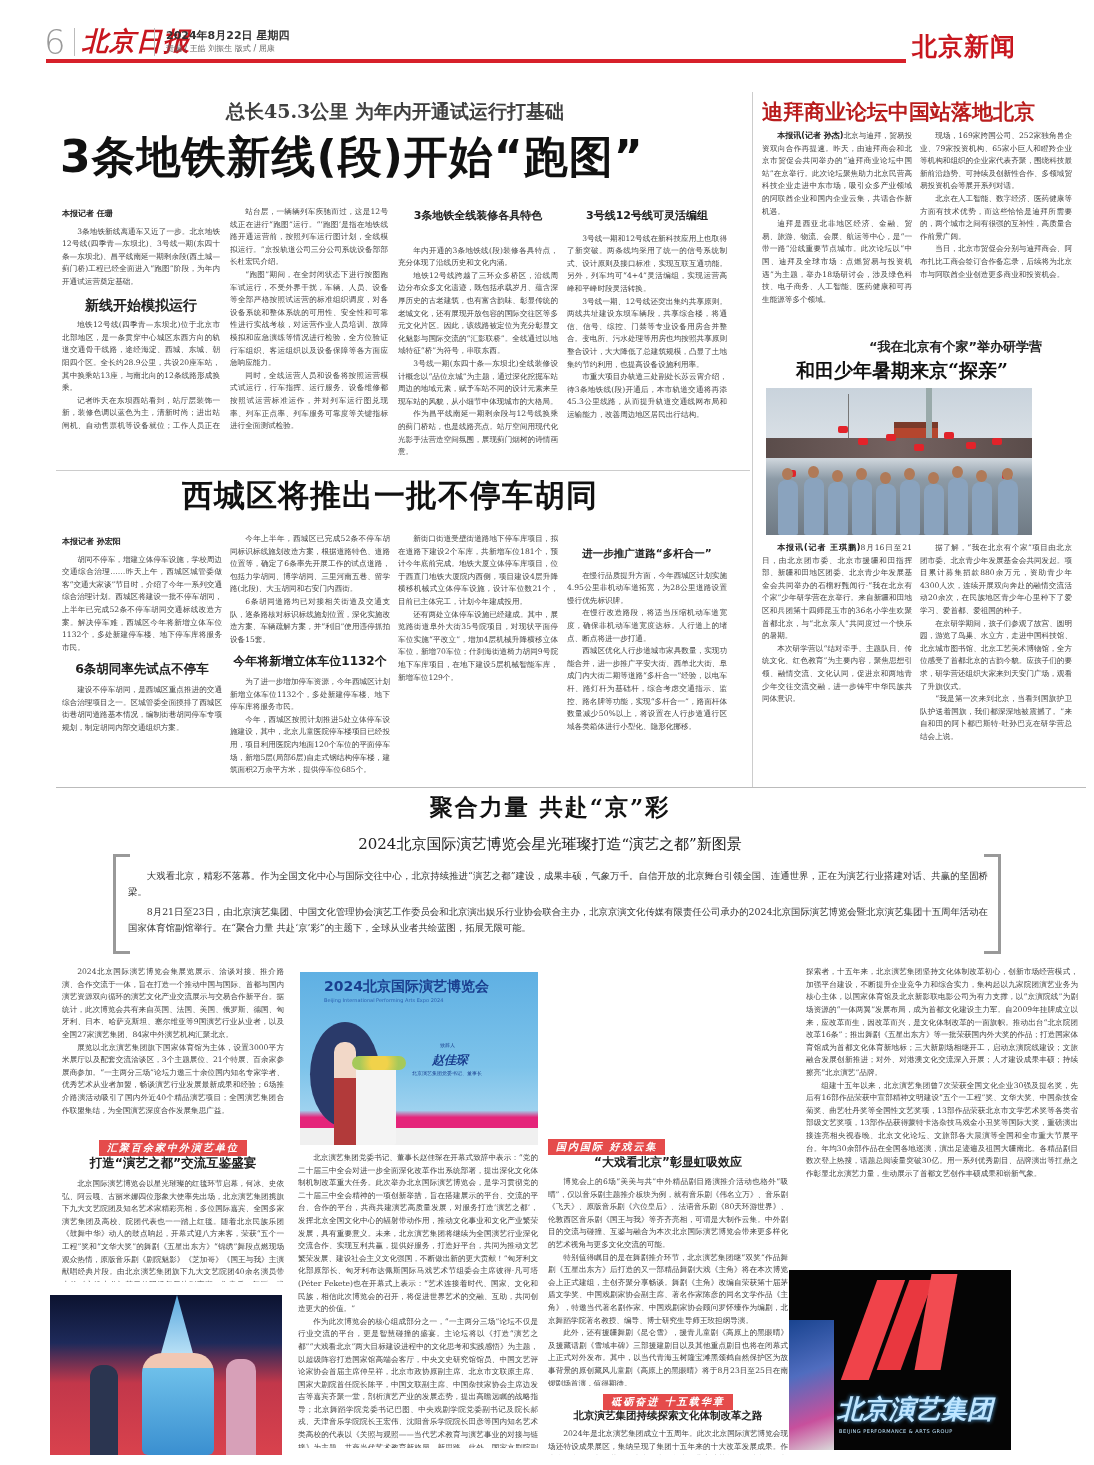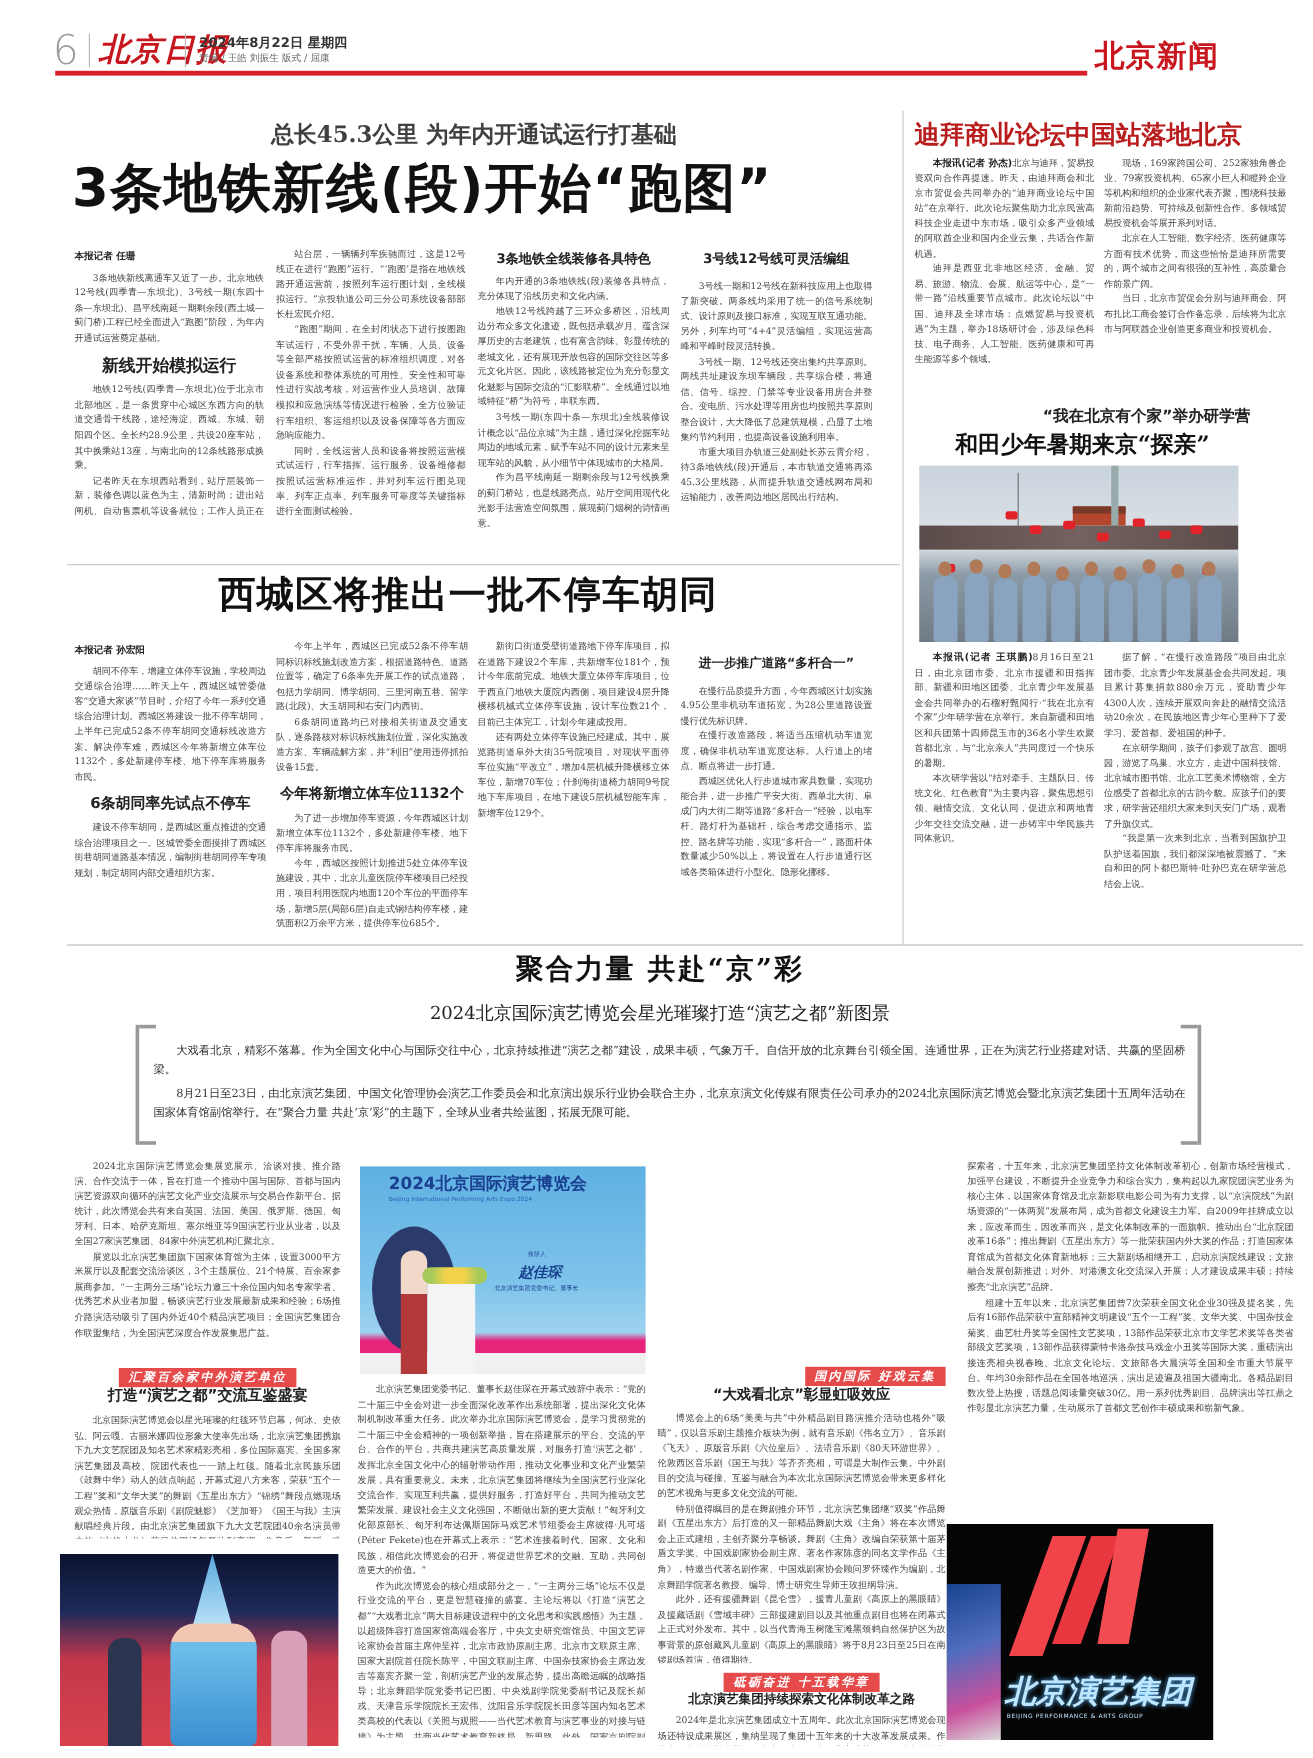--- a/index.html
+++ b/index.html
@@ -49,21 +49,21 @@
   <div class="subhead" style="font-size:14px;margin:10px 0 8px;">新线开始模拟运行</div>
   <p>地铁12号线(四季青—东坝北)位于北京市北部地区，是一条贯穿中心城区东西方向的轨道交通骨干线路，途经海淀、西城、东城、朝阳四个区。全长约28.9公里，共设20座车站，其中换乘站13座，与南北向的12条线路形成换乘。</p>
   <p style="height:38px;overflow:hidden;">记者昨天在东坝西站看到，站厅层装饰一新，装修色调以蓝色为主，清新时尚；进出站闸机、自动售票机等设备就位；工作人员正在进行运营前的准备工作。</p>
 </div>
 <div class="abs body-text" style="left:230px;top:206px;width:158px;height:258px;overflow:hidden;">
   <p>站台层，一辆辆列车疾驰而过，这是12号线正在进行“跑图”运行。“‘跑图’是指在地铁线路开通运营前，按照列车运行图计划，全线模拟运行。”京投轨道公司三分公司系统设备部部长杜宏民介绍。</p>
   <p>“跑图”期间，在全封闭状态下进行按图跑车试运行，不受外界干扰，车辆、人员、设备等全部严格按照试运营的标准组织调度，对各设备系统和整体系统的可用性、安全性和可靠性进行实战考核，对运营作业人员培训、故障模拟和应急演练等情况进行检验，全方位验证行车组织、客运组织以及设备保障等各方面应急响应能力。</p>
   <p>同时，全线运营人员和设备将按照运营模式试运行，行车指挥、运行服务、设备维修都按照试运营标准运作，并对列车运行图兑现率、列车正点率、列车服务可靠度等关键指标进行全面测试检验。</p>
 </div>
 <div class="abs body-text" style="left:398px;top:210px;width:160px;height:254px;overflow:hidden;">
-  <div class="subhead" style="font-size:11px;margin-bottom:6px;">3条地铁全线装修各具特色</div>
+  <div class="subhead" style="font-size:11px;margin-bottom:22px;">3条地铁全线装修各具特色</div>
   <p>年内开通的3条地铁线(段)装修各具特点，充分体现了沿线历史和文化内涵。</p>
   <p>地铁12号线跨越了三环众多桥区，沿线周边分布众多文化遗迹，既包括承载岁月、蕴含深厚历史的古老建筑，也有富含韵味、彰显传统的老城文化，还有展现开放包容的国际交往区等多元文化片区。因此，该线路被定位为充分彰显文化魅影与国际交流的“汇影联桥”。全线通过以地域特征“桥”为符号，串联东西。</p>
   <p>3号线一期(东四十条—东坝北)全线装修设计概念以“品位京城”为主题，通过深化挖掘车站周边的地域元素，赋予车站不同的设计元素来呈现车站的风貌，从小细节中体现城市的大格局。</p>
   <p>作为昌平线南延一期剩余段与12号线换乘的蓟门桥站，也是线路亮点。站厅空间用现代化光影手法营造空间氛围，展现蓟门烟树的诗情画意。</p>
 </div>
 <div class="abs body-text" style="left:567px;top:210px;width:160px;height:254px;overflow:hidden;">
   <div class="subhead" style="font-size:11px;margin-bottom:10px;">3号线12号线可灵活编组</div>
   <p>3号线一期和12号线在新科技应用上也取得了新突破。两条线均采用了统一的信号系统制式、设计原则及接口标准，实现互联互通功能。另外，列车均可“4+4”灵活编组，实现运营高峰和平峰时段灵活转换。</p>
   <p>3号线一期、12号线还突出集约共享原则。两线共址建设东坝车辆段，共享综合楼，将通信、信号、综控、门禁等专业设备用房合并整合。变电所、污水处理等用房也均按照共享原则整合设计，大大降低了总建筑规模，凸显了土地集约节约利用，也提高设备设施利用率。</p>
   <p>市重大项目办轨道三处副处长苏云霄介绍，待3条地铁线(段)开通后，本市轨道交通将再添45.3公里线路，从而提升轨道交通线网布局和运输能力，改善周边地区居民出行结构。</p>
@@ -116,21 +116,21 @@
   <div class="kid-head" style="left:162px;top:84px;"></div>
   <div class="kid-head" style="left:186px;top:78px;"></div>
   <div class="kid-head" style="left:210px;top:82px;"></div>
   <div class="kid-head" style="left:236px;top:80px;"></div>
 </div>
 <div class="abs body-text" style="left:762px;top:542px;width:150px;height:232px;overflow:hidden;">
   <p><span class="byline">本报讯(记者 王琪鹏)</span><span>8月16日至21日，由北京团市委、北京市援疆和田指挥部、新疆和田地区团委、北京青少年发展基金会共同举办的石榴籽甄闻行·“我在北京有个家”少年研学营在京举行。来自新疆和田地区和兵团第十四师昆玉市的36名小学生欢聚首都北京，与“北京亲人”共同度过一个快乐的暑期。</span></p>
   <p>本次研学营以“结对牵手、主题队日、传统文化、红色教育”为主要内容，聚焦思想引领、融情交流、文化认同，促进京和两地青少年交往交流交融，进一步铸牢中华民族共同体意识。</p>
 </div>
 <div class="abs body-text" style="left:920px;top:542px;width:152px;height:232px;overflow:hidden;">
-  <p>据了解，“在慢行改造路段”项目由北京团市委、北京青少年发展基金会共同发起。项目累计募集捐款880余万元，资助青少年4300人次，连续开展双向奔赴的融情交流活动20余次，在民族地区青少年心里种下了爱学习、爱首都、爱祖国的种子。</p>
+  <p>据了解，“我在北京有个家”项目由北京团市委、北京青少年发展基金会共同发起。项目累计募集捐款880余万元，资助青少年4300人次，连续开展双向奔赴的融情交流活动20余次，在民族地区青少年心里种下了爱学习、爱首都、爱祖国的种子。</p>
   <p>在京研学期间，孩子们参观了故宫、圆明园，游览了鸟巢、水立方，走进中国科技馆、北京城市图书馆、北京工艺美术博物馆，全方位感受了首都北京的古韵今貌。应孩子们的要求，研学营还组织大家来到天安门广场，观看了升旗仪式。</p>
   <p>“我是第一次来到北京，当看到国旗护卫队护送着国旗，我们都深深地被震撼了。”来自和田的阿卜都巴斯特·吐孙巴克在研学营总结会上说。</p>
 </div>
 
 <div class="abs hline" style="left:56px;top:470px;width:694px;"></div>
 <div class="abs" style="left:150px;top:475px;width:480px;text-align:center;font-size:31px;font-weight:bold;color:#111;letter-spacing:1px;">西城区将推出一批不停车胡同</div>
 <div class="abs body-text" style="left:62px;top:536px;width:160px;height:238px;overflow:hidden;">
   <div class="byline" style="margin-bottom:5px;">本报记者 孙宏阳</div>
   <p>胡同不停车，增建立体停车设施，学校周边交通综合治理……昨天上午，西城区城管委做客“交通大家谈”节目时，介绍了今年一系列交通综合治理计划。西城区将建设一批不停车胡同，上半年已完成52条不停车胡同交通标线改造方案。解决停车难，西城区今年将新增立体车位1132个，多处新建停车楼、地下停车库将服务市民。</p>
   <div class="subhead" style="font-size:12.5px;margin:9px 0 8px;">6条胡同率先试点不停车</div>
@@ -201,21 +201,21 @@
 <div class="abs photo" style="left:50px;top:1295px;width:232px;height:160px;background:linear-gradient(180deg,#0c1330 0%,#1e2a5a 30%,#c2374a 55%,#d9424d 100%);">
   <div class="abs" style="left:110px;top:0;width:34px;height:62px;background:linear-gradient(180deg,#5aa9df,#bde3f7);clip-path:polygon(50% 0,100% 100%,0 100%);"></div>
   <div class="abs" style="left:92px;top:58px;width:72px;height:102px;background:linear-gradient(180deg,#f1c7b3 0%,#f1c7b3 15%,#6ec0ea 15%,#3a8fd0 100%);border-radius:20px 20px 6px 6px;"></div>
   <div class="abs" style="left:40px;top:70px;width:28px;height:90px;background:#2b3550;border-radius:12px 12px 0 0;"></div>
   <div class="abs" style="left:176px;top:64px;width:30px;height:96px;background:#d7a0b8;border-radius:12px 12px 0 0;"></div>
 </div>
 
 <div class="abs body-text" style="left:548px;top:966px;width:240px;height:164px;overflow:hidden;">
   
 </div>
-<div class="abs" style="left:548px;top:1135px;width:240px;text-align:right;">
+<div class="abs" style="left:548px;top:1135px;width:240px;text-align:left;">
   <span class="tag">国内国际 好戏云集</span>
 </div>
 <div class="abs subhead" style="left:548px;top:1154px;width:240px;font-size:12px;">“大戏看北京”彰显虹吸效应</div>
 <div class="abs body-text" style="left:548px;top:1176px;width:240px;height:210px;overflow:hidden;">
   <p>博览会上的6场“美美与共”中外精品剧目路演推介活动也格外“吸睛”，仅以音乐剧主题推介板块为例，就有音乐剧《伟名立万》、音乐剧《飞天》、原版音乐剧《六位皇后》、法语音乐剧《80天环游世界》、伦敦西区音乐剧《国王与我》等齐齐亮相，可谓是大制作云集。中外剧目的交流与碰撞、互鉴与融合为本次北京国际演艺博览会带来更多样化的艺术视角与更多文化交流的可能。</p>
   <p>特别值得瞩目的是在舞剧推介环节，北京演艺集团继“双奖”作品舞剧《五星出东方》后打造的又一部精品舞剧大戏《主角》将在本次博览会上正式建组，主创齐聚分享畅谈。舞剧《主角》改编自荣获第十届茅盾文学奖、中国戏剧家协会副主席、著名作家陈彦的同名文学作品《主角》，特邀当代著名剧作家、中国戏剧家协会顾问罗怀臻作为编剧，北京舞蹈学院著名教授、编导、博士研究生导师王玫担纲导演。</p>
   <p>此外，还有援疆舞剧《昆仑雪》，援青儿童剧《高原上的黑眼睛》及援藏话剧《雪域丰碑》三部援建剧目以及其他重点剧目也将在闭幕式上正式对外发布。其中，以当代青海玉树隆宝滩黑颈鹤自然保护区为故事背景的原创藏风儿童剧《高原上的黑眼睛》将于8月23日至25日在南锣剧场首演，值得期待。</p>
 </div>
 <div class="abs" style="left:548px;top:1390px;width:240px;text-align:center;">
   <span class="tag">砥砺奋进 十五载华章</span>

